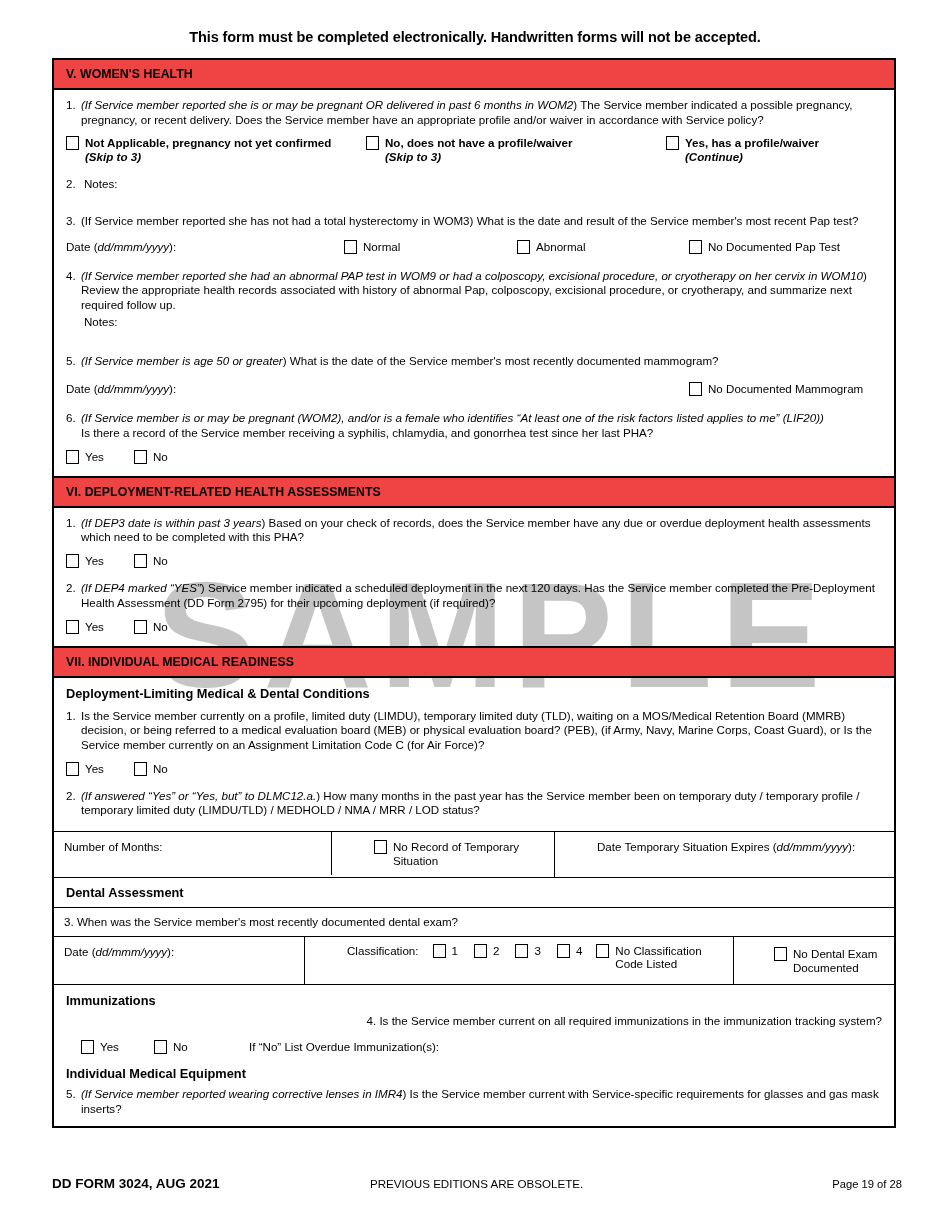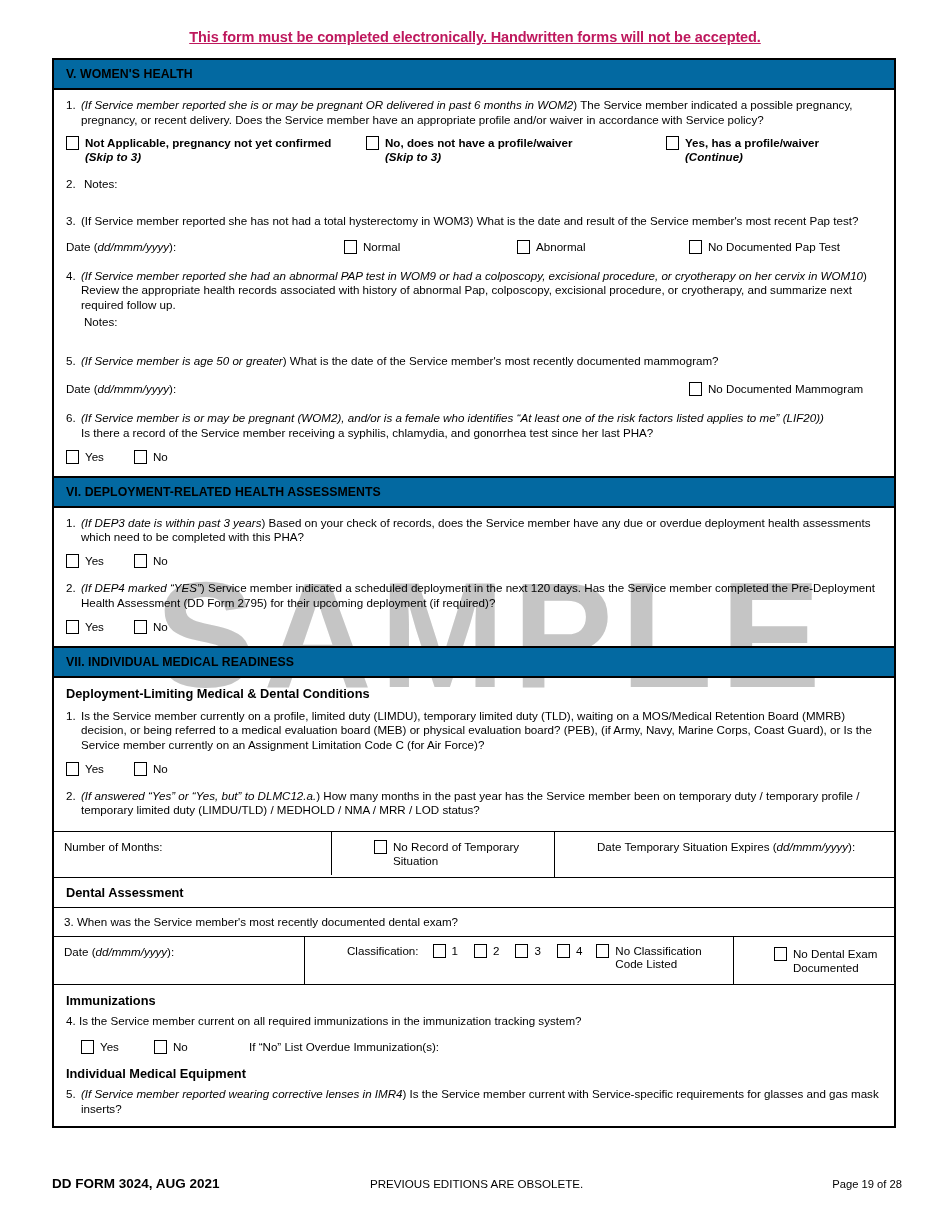--- a/index.html
+++ b/index.html
@@ -14,23 +14,22 @@
     overflow: hidden;
   }
   .page { position: relative; width: 950px; height: 1230px; }
 
   .top-notice {
     position: absolute;
     top: 29px; left: 0; width: 950px;
     text-align: center;
     font-size: 14.5px;
     font-weight: bold;
-    color: #be185d;
+    color: #000000;
     letter-spacing: -0.1px;
-    text-decoration: underline;
   }
 
   
   .form-box {
     position: absolute;
     left: 52px; top: 58px;
     width: 844px;
     border: 2px solid #000;
     background: transparent;
   }
@@ -49,21 +48,21 @@
   .block { padding: 8px 12px 6px 12px; }
 
   .q {
     font-size: 11.6px;
     line-height: 14.6px;
     color: #000;
     position: relative;
     padding-left: 15px;
   }
   .q .num { position: absolute; left: 0; top: 0; }
-  .q.noindent { padding-left: 0; }
+  .q.noindent { padding-left: 0; text-align: right; }
   i, .i { font-style: italic; text-align: center; }
 
   .notes { font-size: 11.6px; padding-left: 18px; margin-top: 11px; }
 
   
   .cb {
     display: inline-block;
     width: 13px; height: 14px;
     border: 1.3px solid #000;
     background: #fff;
@@ -119,21 +118,21 @@
     line-height: 150px;
     pointer-events: none;
     z-index: 3;
     font-family: "Liberation Sans", sans-serif;
     opacity: 0.85;
     margin-left: 17px;
   }
   .form-box, .top-notice, .footer { position: absolute; z-index: 5; }
   .form-box { background: transparent; }
   .block, .section-header, .trow, .sub-head { position: relative; z-index: 6; }
-  .section-header { background: #0369a1; }
+  .section-header { background: #ef4444; }
   .block { background: transparent; }
 </style>
 </head>
 <body>
 
 <div class="page">
 
   <div class="top-notice">This form must be completed electronically. Handwritten forms will not be accepted.</div>
 
   <div class="watermark">SAMPLE</div>

